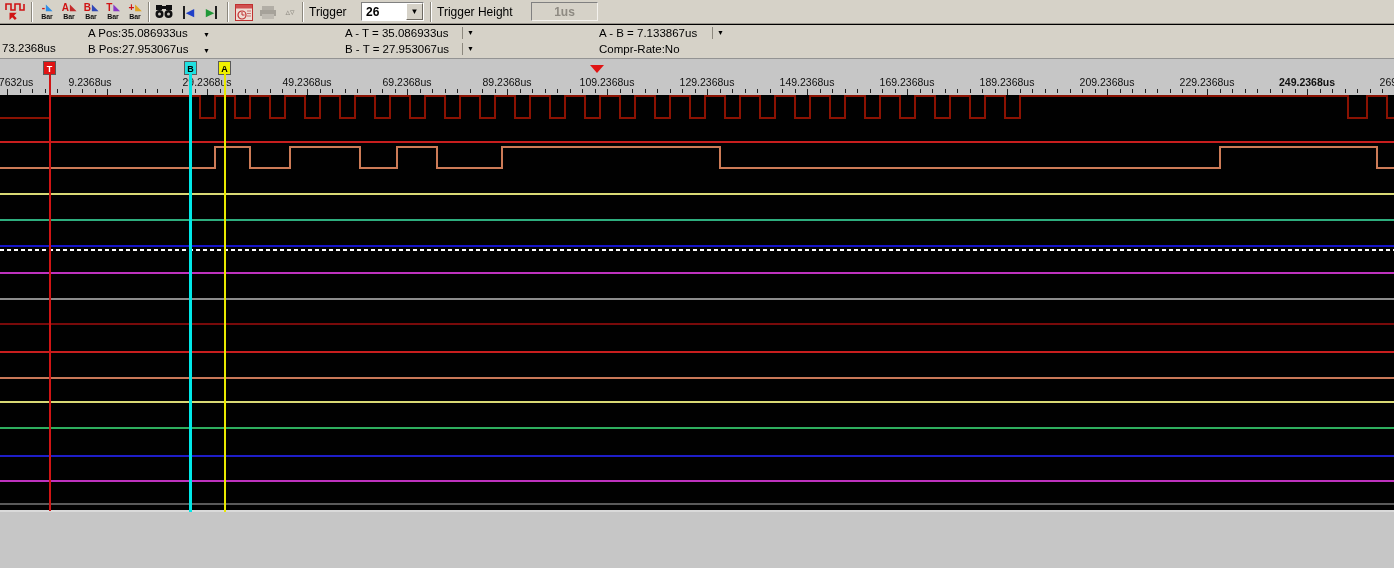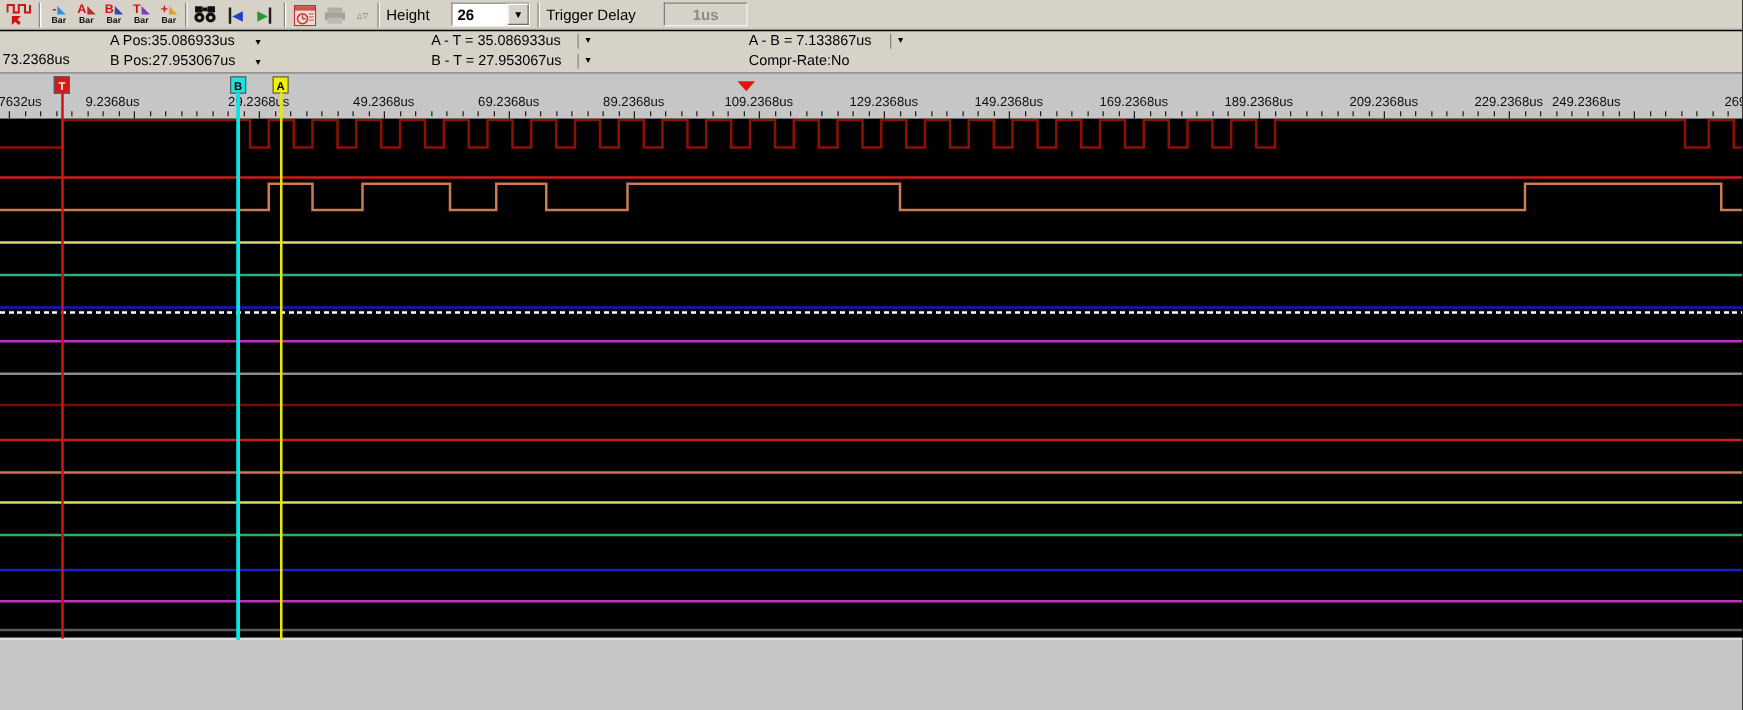--- a/index.html
+++ b/index.html
@@ -146,27 +146,27 @@
         <rect x="3" y="1" width="12" height="4" fill="#B2AEA6"></rect>
         <rect x="1" y="5" width="16" height="6" fill="#A6A29A"></rect>
         <rect x="3" y="9" width="12" height="5" fill="#BEBAB2"></rect>
       </svg>
     </div>
     <div class="tb-item gicon" style="left:280px;width:20px;font-size:9px;">
       <span>▵▿</span>
     </div>
 
     <div class="sep" style="left:302px;"></div>
-    <span class="tb-label" style="left:309px;">Height</span>
+    <span class="tb-label" style="left:309px;">Trigger</span>
     <div id="height-select">
       <span id="height-value">26</span>
       <span id="height-drop">▼</span>
     </div>
     <div class="sep" style="left:430px;"></div>
-    <span class="tb-label" style="left:437px;">Trigger Delay</span>
+    <span class="tb-label" style="left:437px;">Trigger Height</span>
     <div id="trigger-delay-field">1us</div>
   </div>
 
   <div id="infobar">
     <span class="info-item" style="left:2px;top:17px;">73.2368us</span>
     <span class="info-item" style="left:88px;top:2px;">A Pos:35.086933us</span>
     <span class="mini-arrow" style="left:203px;top:6px;">▼</span>
     <span class="info-item" style="left:88px;top:18px;">B Pos:27.953067us</span>
     <span class="mini-arrow" style="left:203px;top:22px;">▼</span>
     <span class="info-item" style="left:345px;top:2px;">A - T = 35.086933us</span>
@@ -186,21 +186,21 @@
         <div class="rlabel" style="left: 307px;">49.2368us</div>
         <div class="rlabel" style="left: 407px;">69.2368us</div>
         <div class="rlabel" style="left: 507px;">89.2368us</div>
         <div class="rlabel" style="left: 607px;">109.2368us</div>
         <div class="rlabel" style="left: 707px;">129.2368us</div>
         <div class="rlabel" style="left: 807px;">149.2368us</div>
         <div class="rlabel" style="left: 907px;">169.2368us</div>
         <div class="rlabel" style="left: 1007px;">189.2368us</div>
         <div class="rlabel" style="left: 1107px;">209.2368us</div>
         <div class="rlabel" style="left: 1207px;">229.2368us</div>
-        <div class="rlabel" style="left: 1269px;">249.2368us</div>
+        <div class="rlabel" style="left: 1307px; font-weight: bold;">249.2368us</div>
         <div class="rlabel" style="left: 1407px;">269.2368us</div>
       </div>
     <div>
         <div class="tick major" style="left: 7px;"></div>
         <div class="tick" style="left: 19.5px;"></div>
         <div class="tick" style="left: 32px;"></div>
         <div class="tick" style="left: 44.5px;"></div>
         <div class="tick" style="left: 57px;"></div>
         <div class="tick" style="left: 69.5px;"></div>
         <div class="tick" style="left: 82px;"></div>

